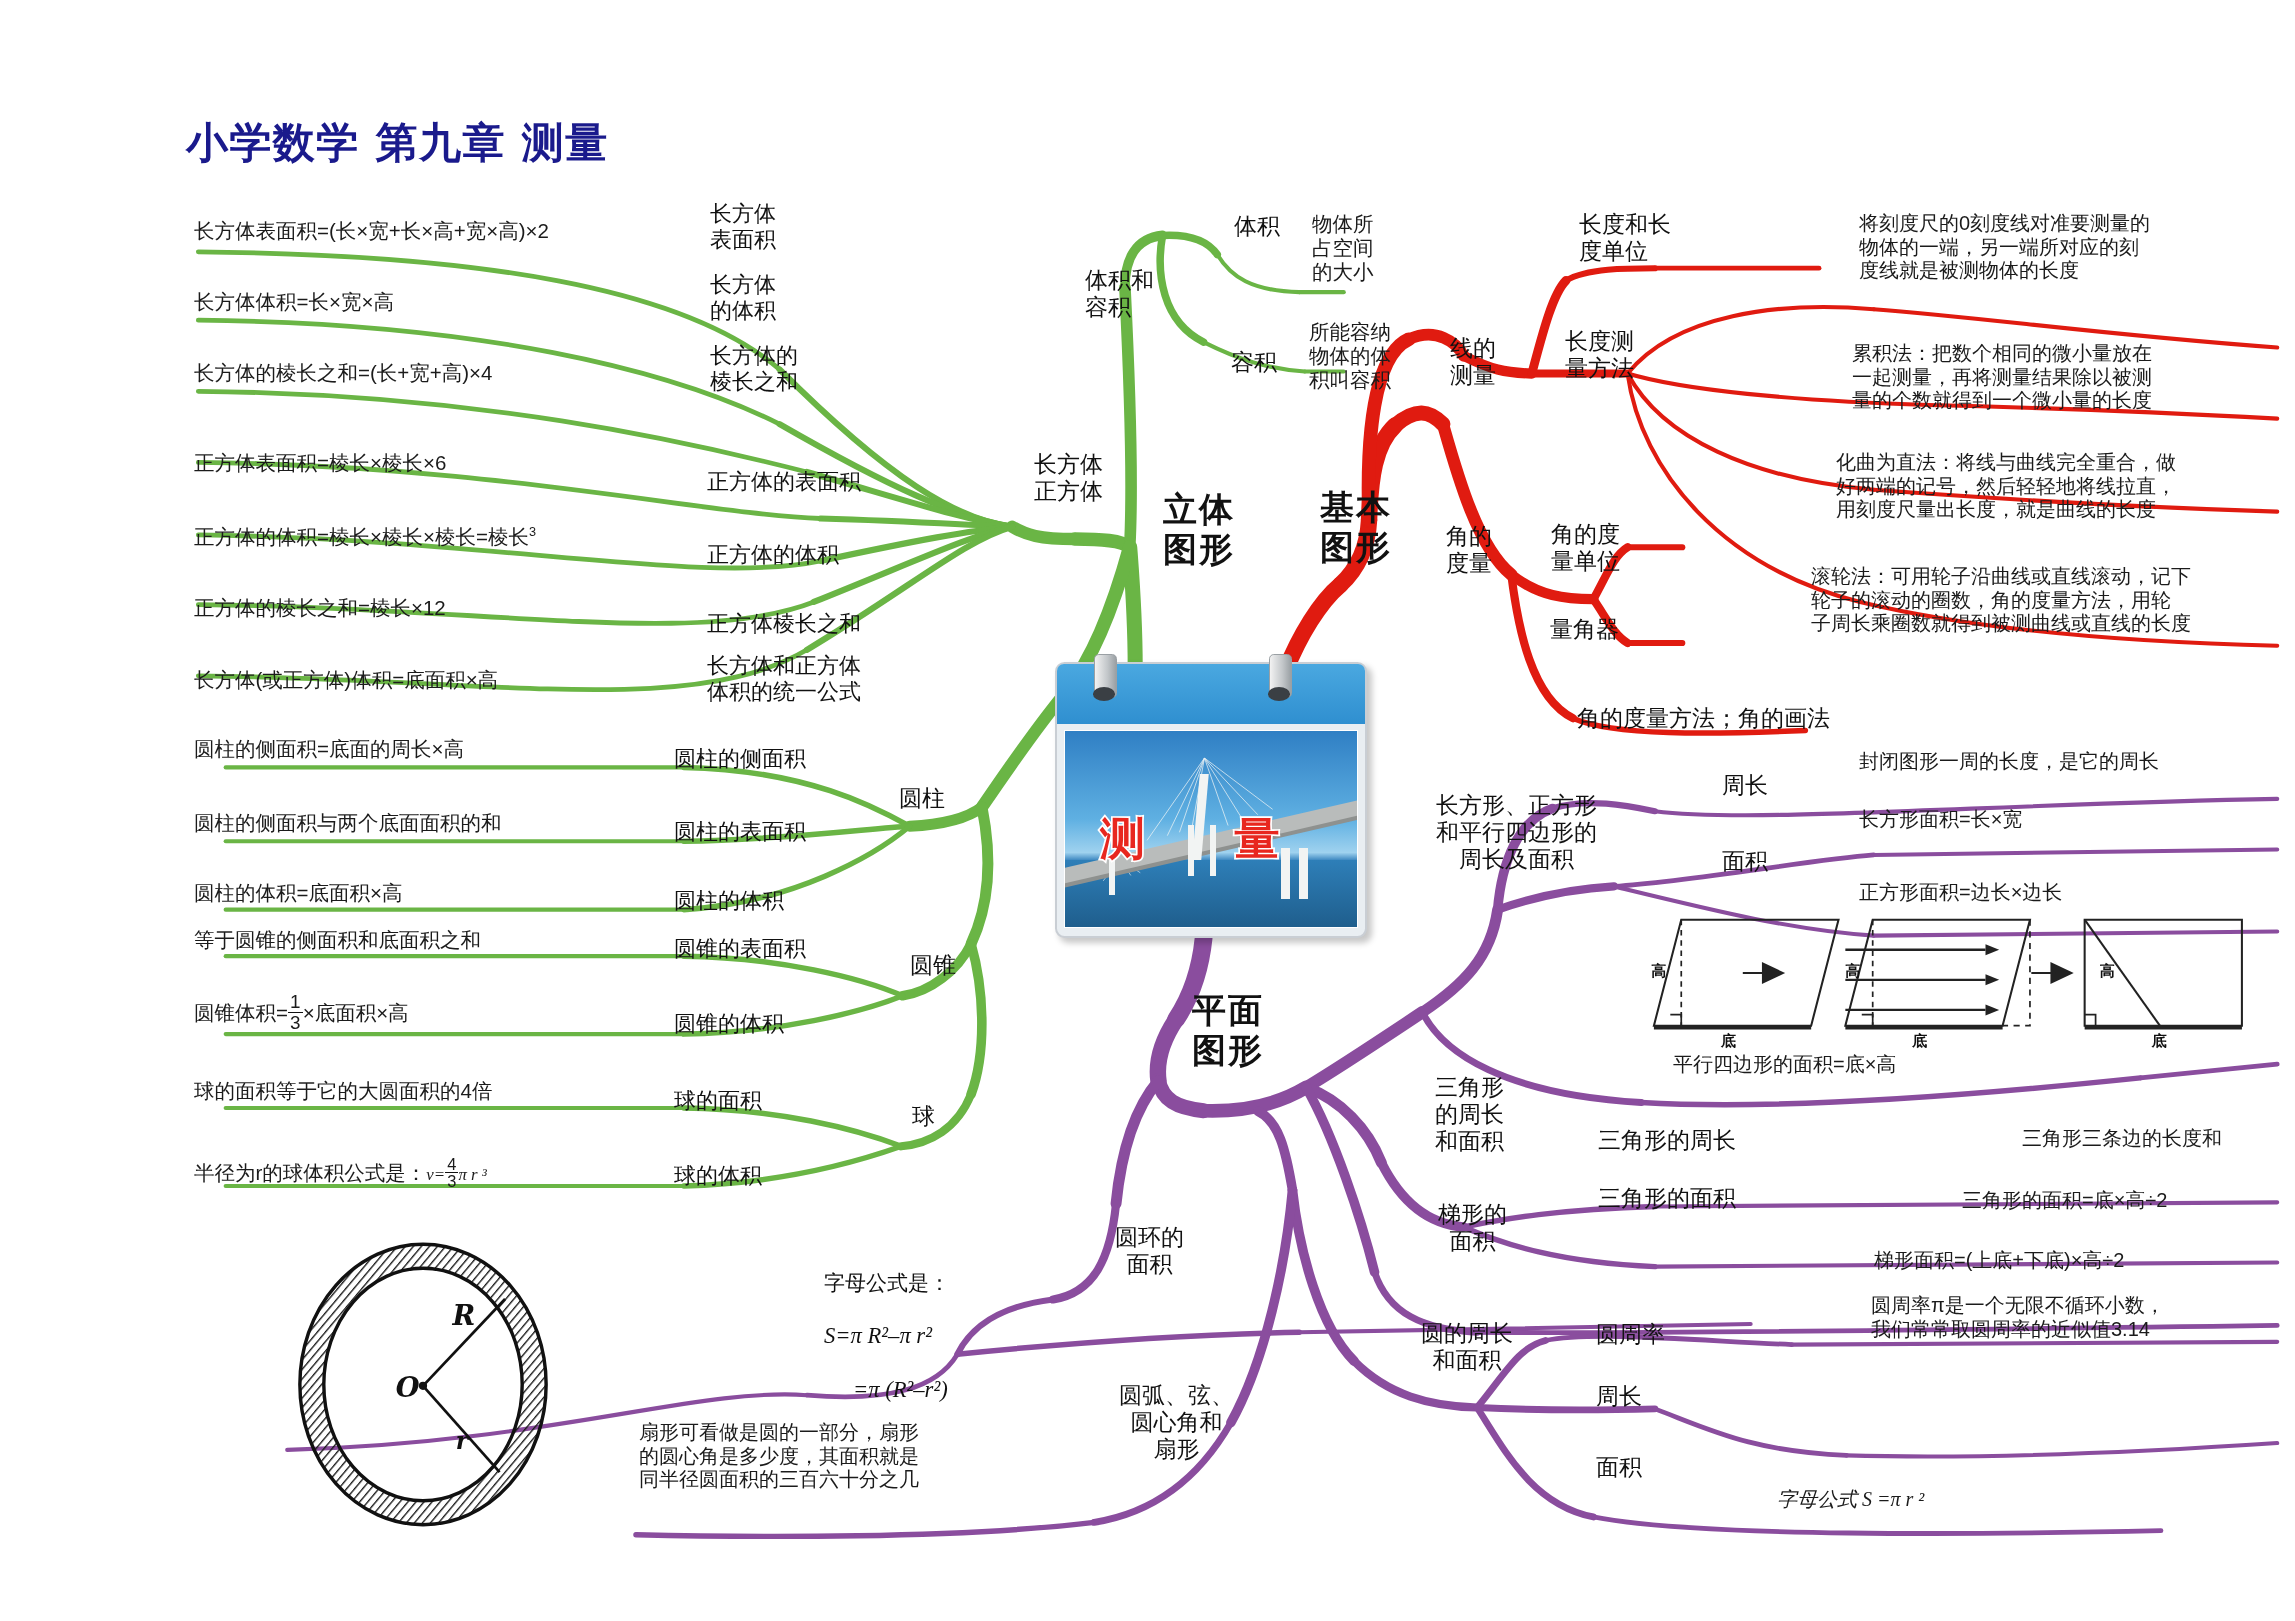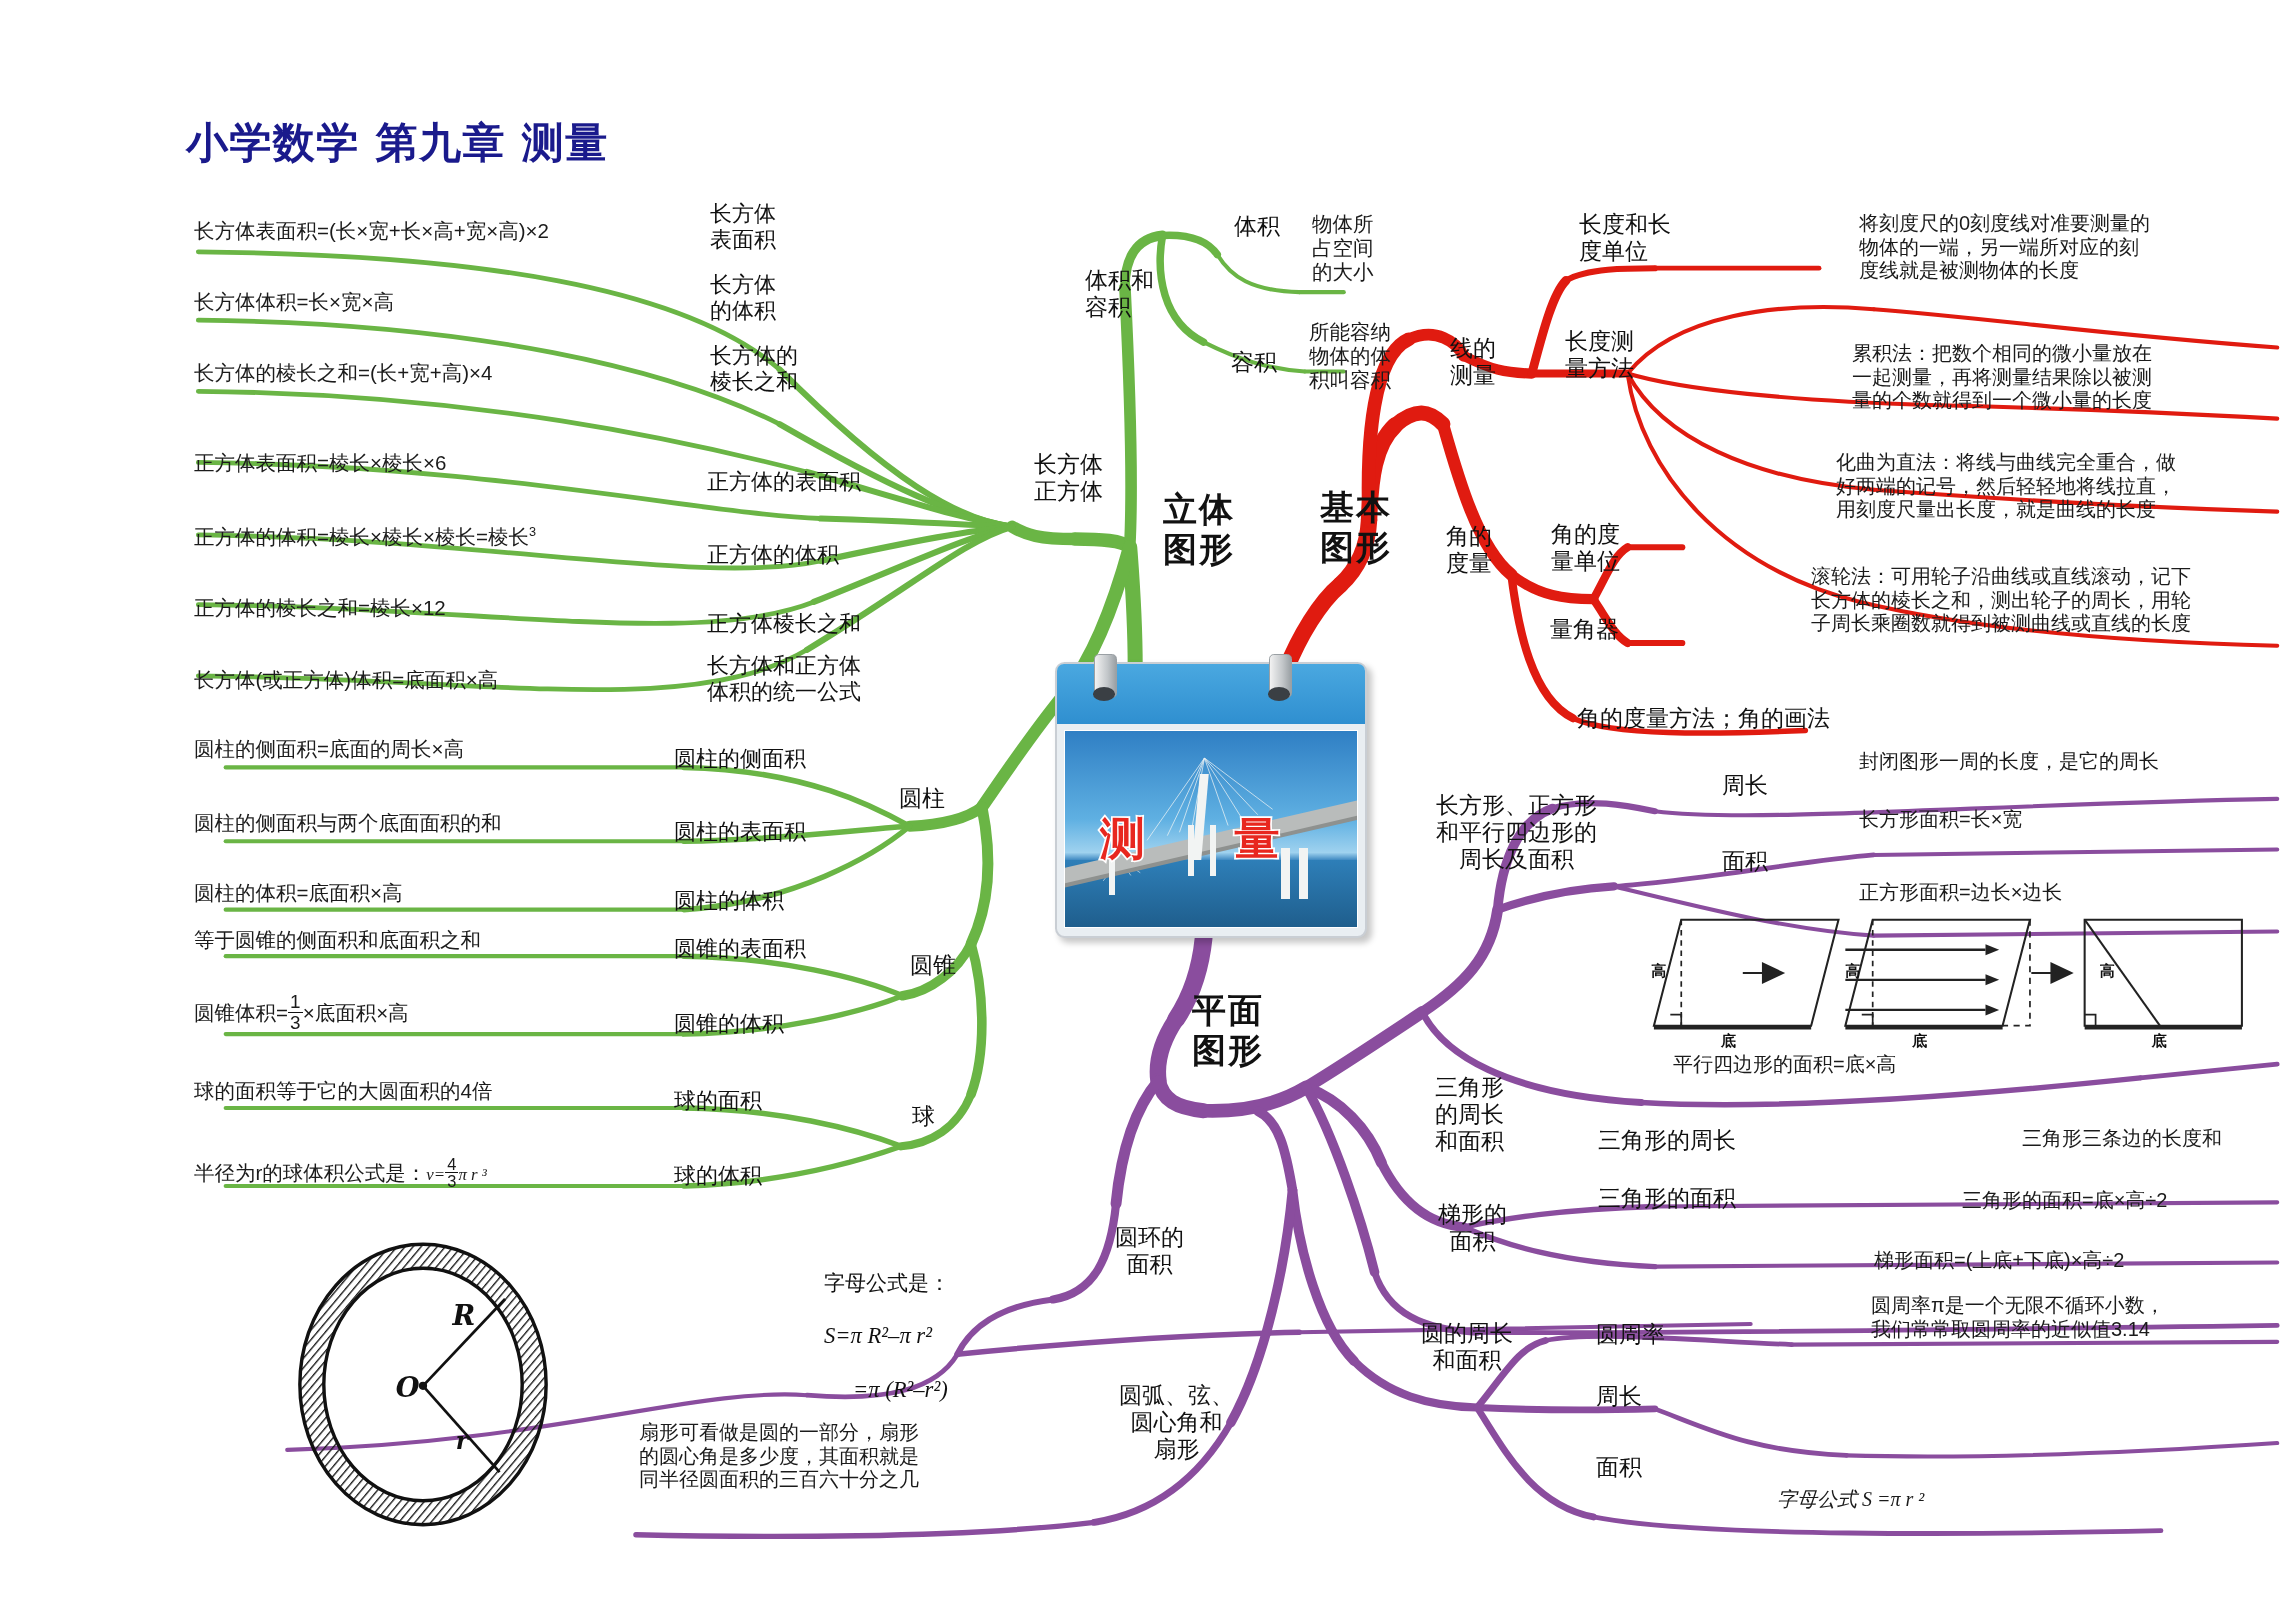--- a/index.html
+++ b/index.html
@@ -334,21 +334,21 @@
   <div class="node leafr" style="left:1859px;top:212px;">将刻度尺的0刻度线对准要测量的
 物体的一端，另一端所对应的刻
 度线就是被测物体的长度</div>
   <div class="node leafr" style="left:1852px;top:342px;">累积法：把数个相同的微小量放在
 一起测量，再将测量结果除以被测
 量的个数就得到一个微小量的长度</div>
   <div class="node leafr" style="left:1836px;top:451px;">化曲为直法：将线与曲线完全重合，做
 好两端的记号，然后轻轻地将线拉直，
 用刻度尺量出长度，就是曲线的长度</div>
   <div class="node leafr" style="left:1811px;top:565px;">滚轮法：可用轮子沿曲线或直线滚动，记下
-长方体的棱长之和，测出轮子的周长，用轮
+轮子的滚动的圈数，角的度量方法，用轮
 子周长乘圈数就得到被测曲线或直线的长度</div>
 
   <div class="node lvl2b" style="left:1446px;top:523px;">角的
 度量</div>
   <div class="node lvl2b" style="left:1551px;top:521px;">角的度
 量单位</div>
   <div class="node lvl2b" style="left:1550px;top:616px;">量角器</div>
   <div class="node lvl2b" style="left:1577px;top:705px;">角的度量方法；角的画法</div>
 
   <div class="node lvl2b ctr" style="left:1436px;top:792px;">长方形、正方形

